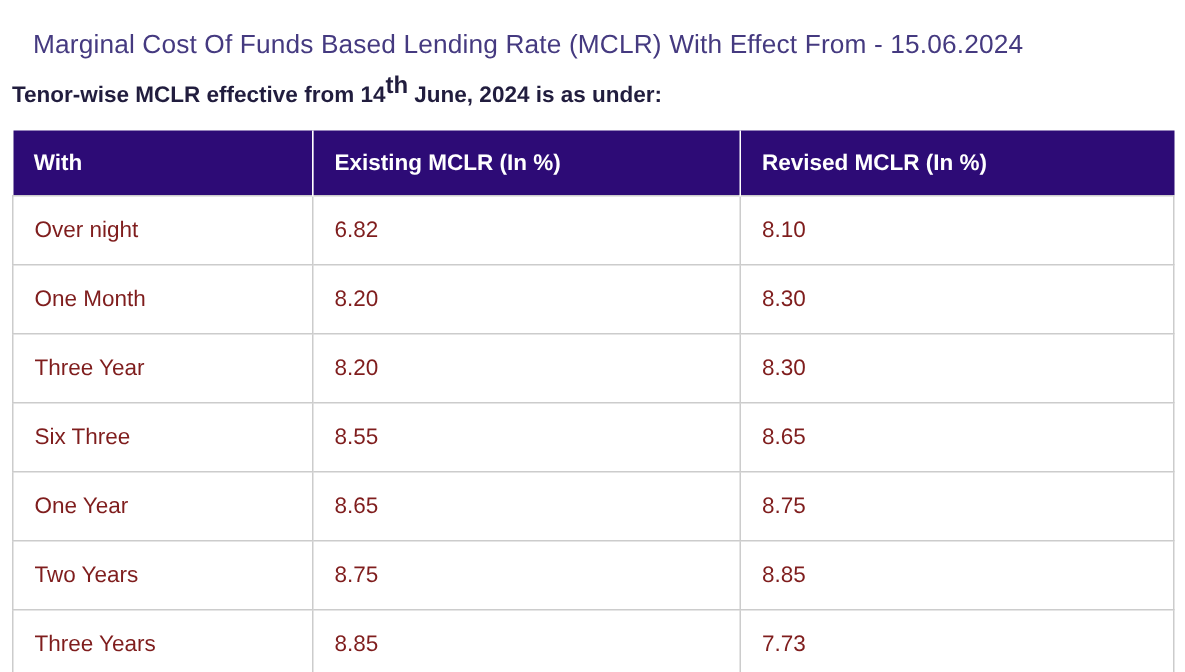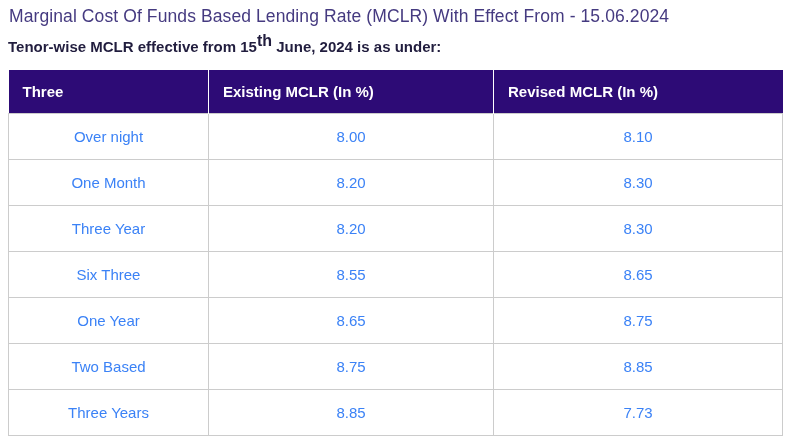--- a/index.html
+++ b/index.html
@@ -9,21 +9,21 @@
     width: 790px;
     height: 448px;
     background: #ffffff;
     font-family: "Liberation Sans", sans-serif;
     overflow: hidden;
   }
   .page {
     padding: 5px 8px 0 8px;
   }
   .page-title {
-    margin: 1px;
+    margin: 14px;
     font-size: 17.5px;
     font-weight: 400;
     color: #453a80;
     letter-spacing: 0.1px;
     line-height: 1.25;
   }
   .page-subtitle {
     margin: 10px 0 0 0;
     font-size: 15px;
     font-weight: 700;
@@ -51,52 +51,52 @@
     text-align: left;
     padding: 13px 14px;
     border: none;
     border-right: 1px solid #ffffff;
   }
   table.mclr-table thead th:last-child {
     border-right: none;
   }
   table.mclr-table tbody td {
     font-size: 15px;
-    color: #3b82f6;
-    text-align: center;
+    color: #7f1d1d;
+    text-align: left;
     padding: 14px 14px;
     border: 1px solid #cccccc;
     background: #ffffff;
   }
 </style>
 </head>
 <body>
 
 <div class="page">
   <h1 class="page-title">Marginal Cost Of Funds Based Lending Rate (MCLR) With Effect From - 15.06.2024</h1>
 
-  <p class="page-subtitle"><span>Tenor-wise MCLR effective from 15</span><sup>th</sup><span> June, 2024 is as under:</span></p>
+  <p class="page-subtitle"><span>Tenor-wise MCLR effective from 14</span><sup>th</sup><span> June, 2024 is as under:</span></p>
 
   <table class="mclr-table">
     <colgroup>
       <col class="c1">
         <col class="c2">
         <col class="c3">
     </colgroup>
     <thead>
       <tr>
-        <th>Three</th>
+        <th>With</th>
         <th>Existing MCLR (In %)</th>
         <th>Revised MCLR (In %)</th>
       </tr>
     </thead>
     <tbody>
         <tr>
           <td>Over night</td>
-          <td>8.00</td>
+          <td>6.82</td>
           <td>8.10</td>
         </tr>
         <tr>
           <td>One Month</td>
           <td>8.20</td>
           <td>8.30</td>
         </tr>
         <tr>
           <td>Three Year</td>
           <td>8.20</td>
@@ -106,21 +106,21 @@
           <td>Six Three</td>
           <td>8.55</td>
           <td>8.65</td>
         </tr>
         <tr>
           <td>One Year</td>
           <td>8.65</td>
           <td>8.75</td>
         </tr>
         <tr>
-          <td>Two Based</td>
+          <td>Two Years</td>
           <td>8.75</td>
           <td>8.85</td>
         </tr>
         <tr>
           <td>Three Years</td>
           <td>8.85</td>
           <td>7.73</td>
         </tr>
       </tbody>
   </table>

